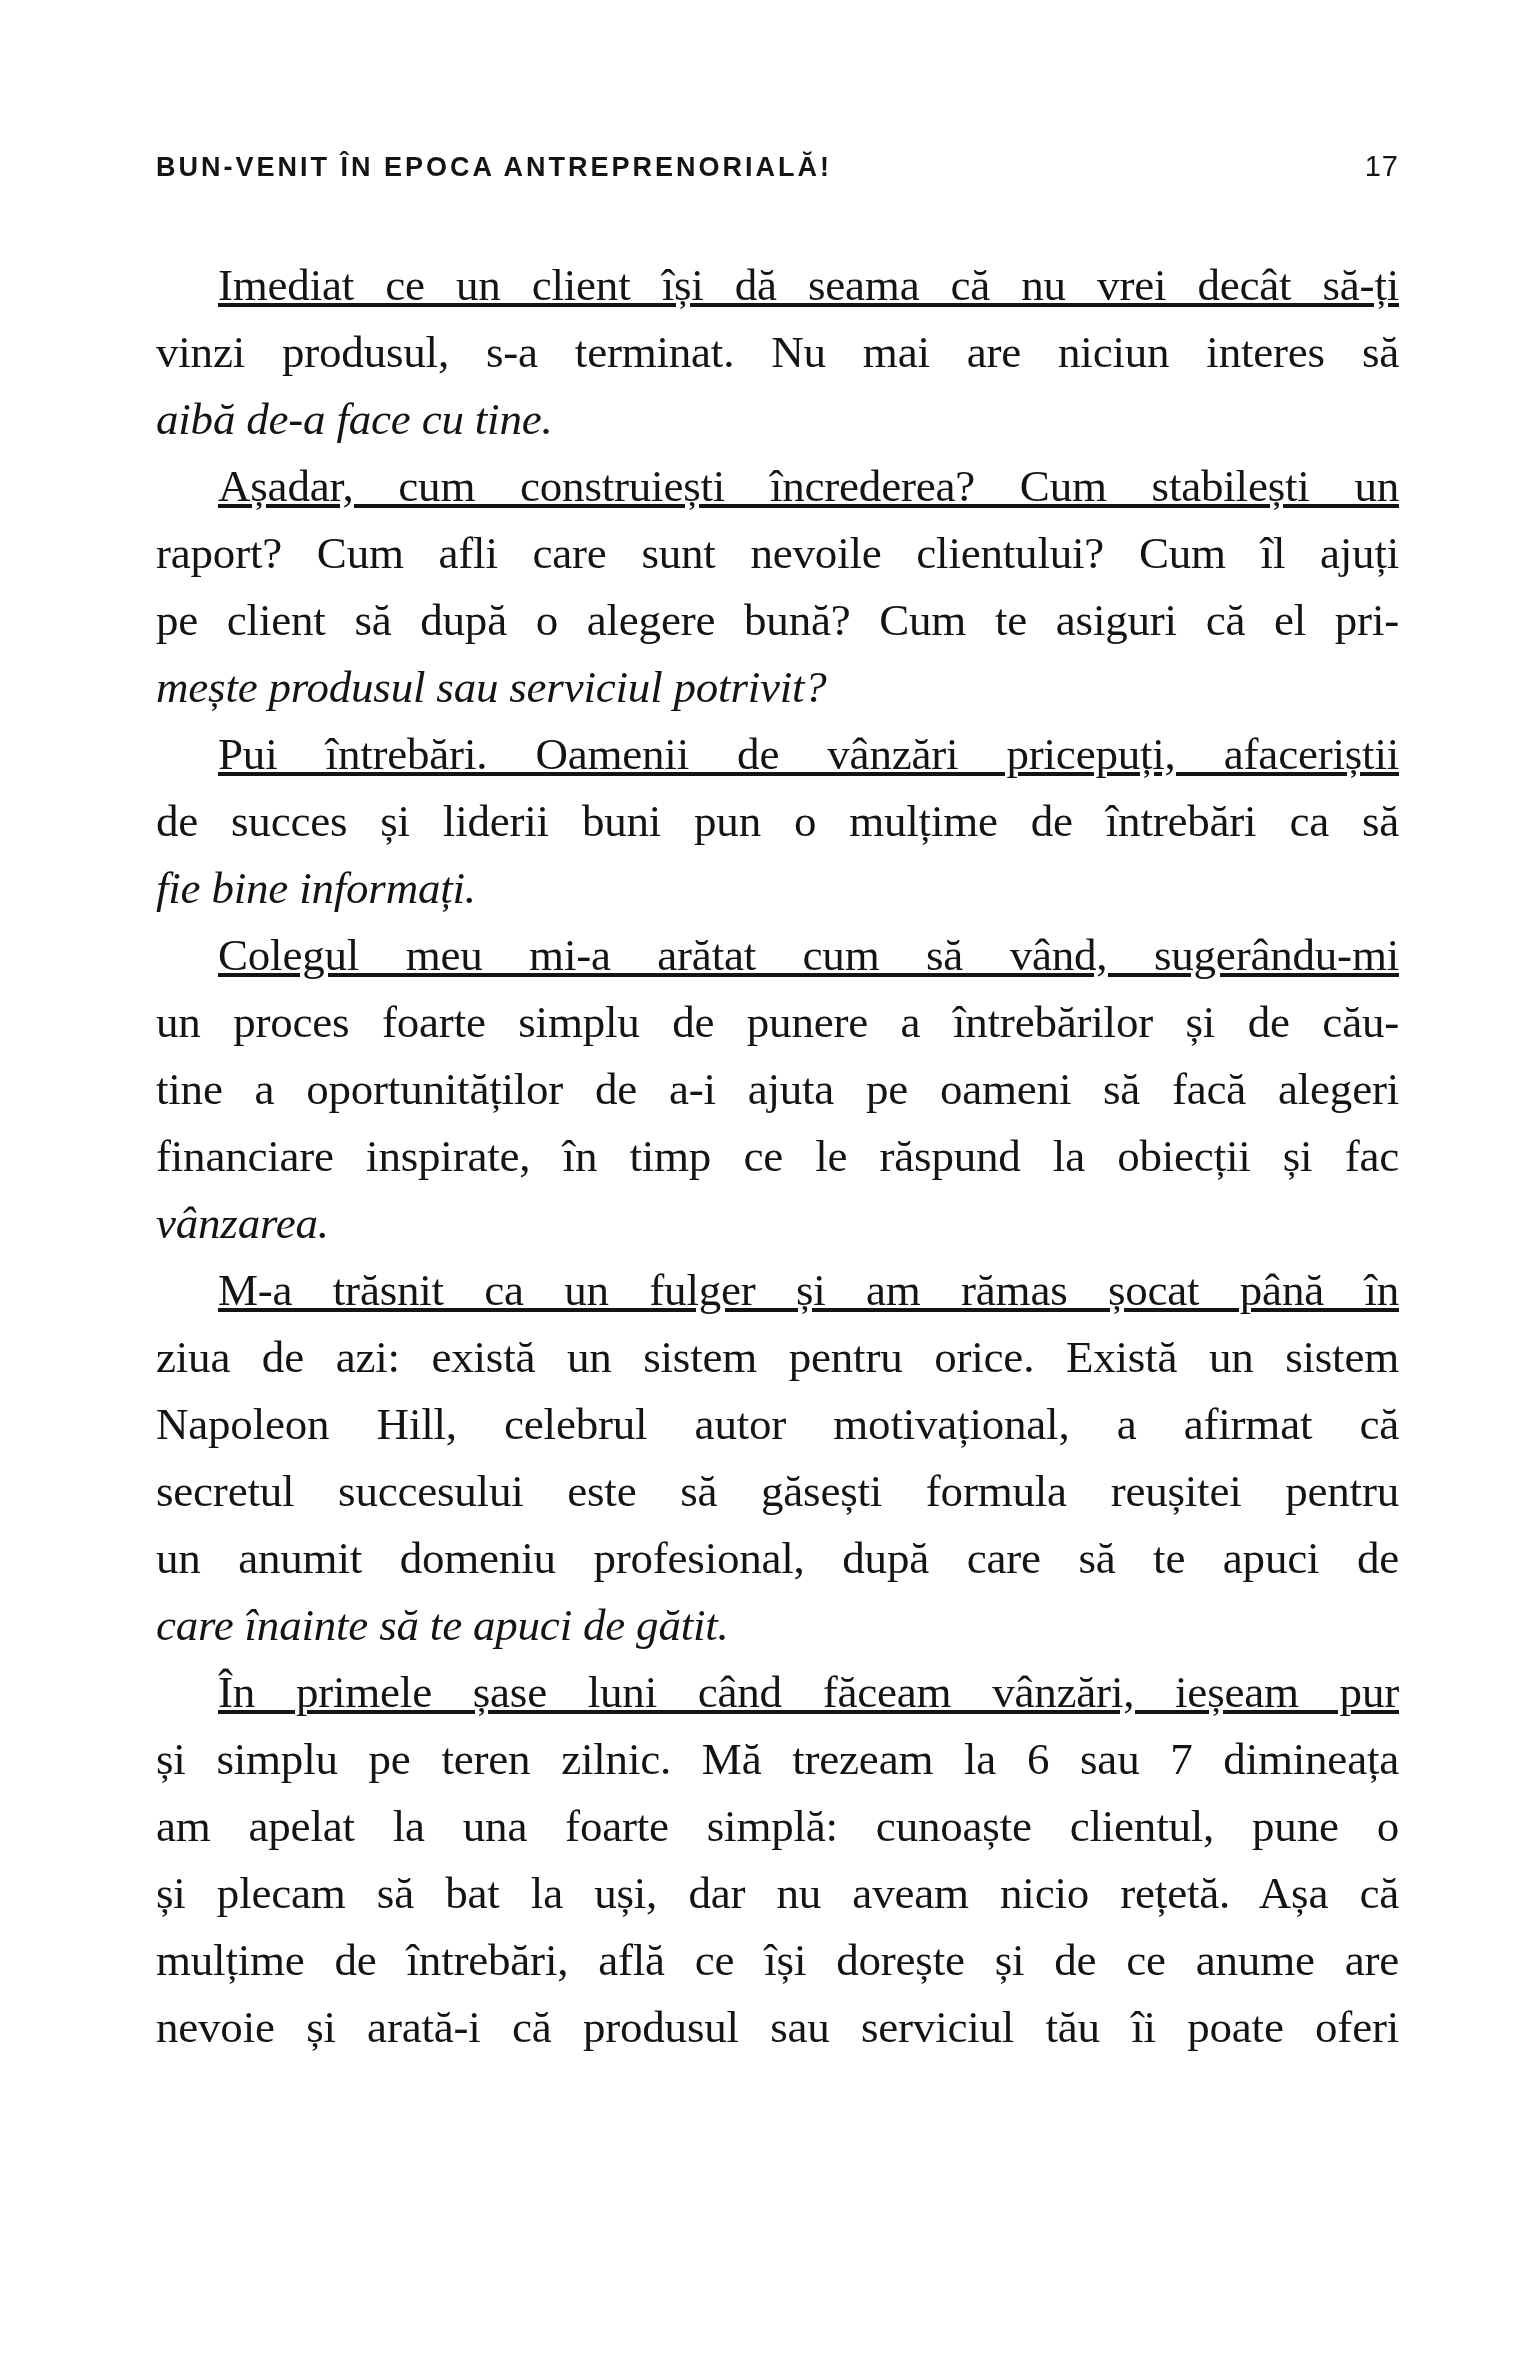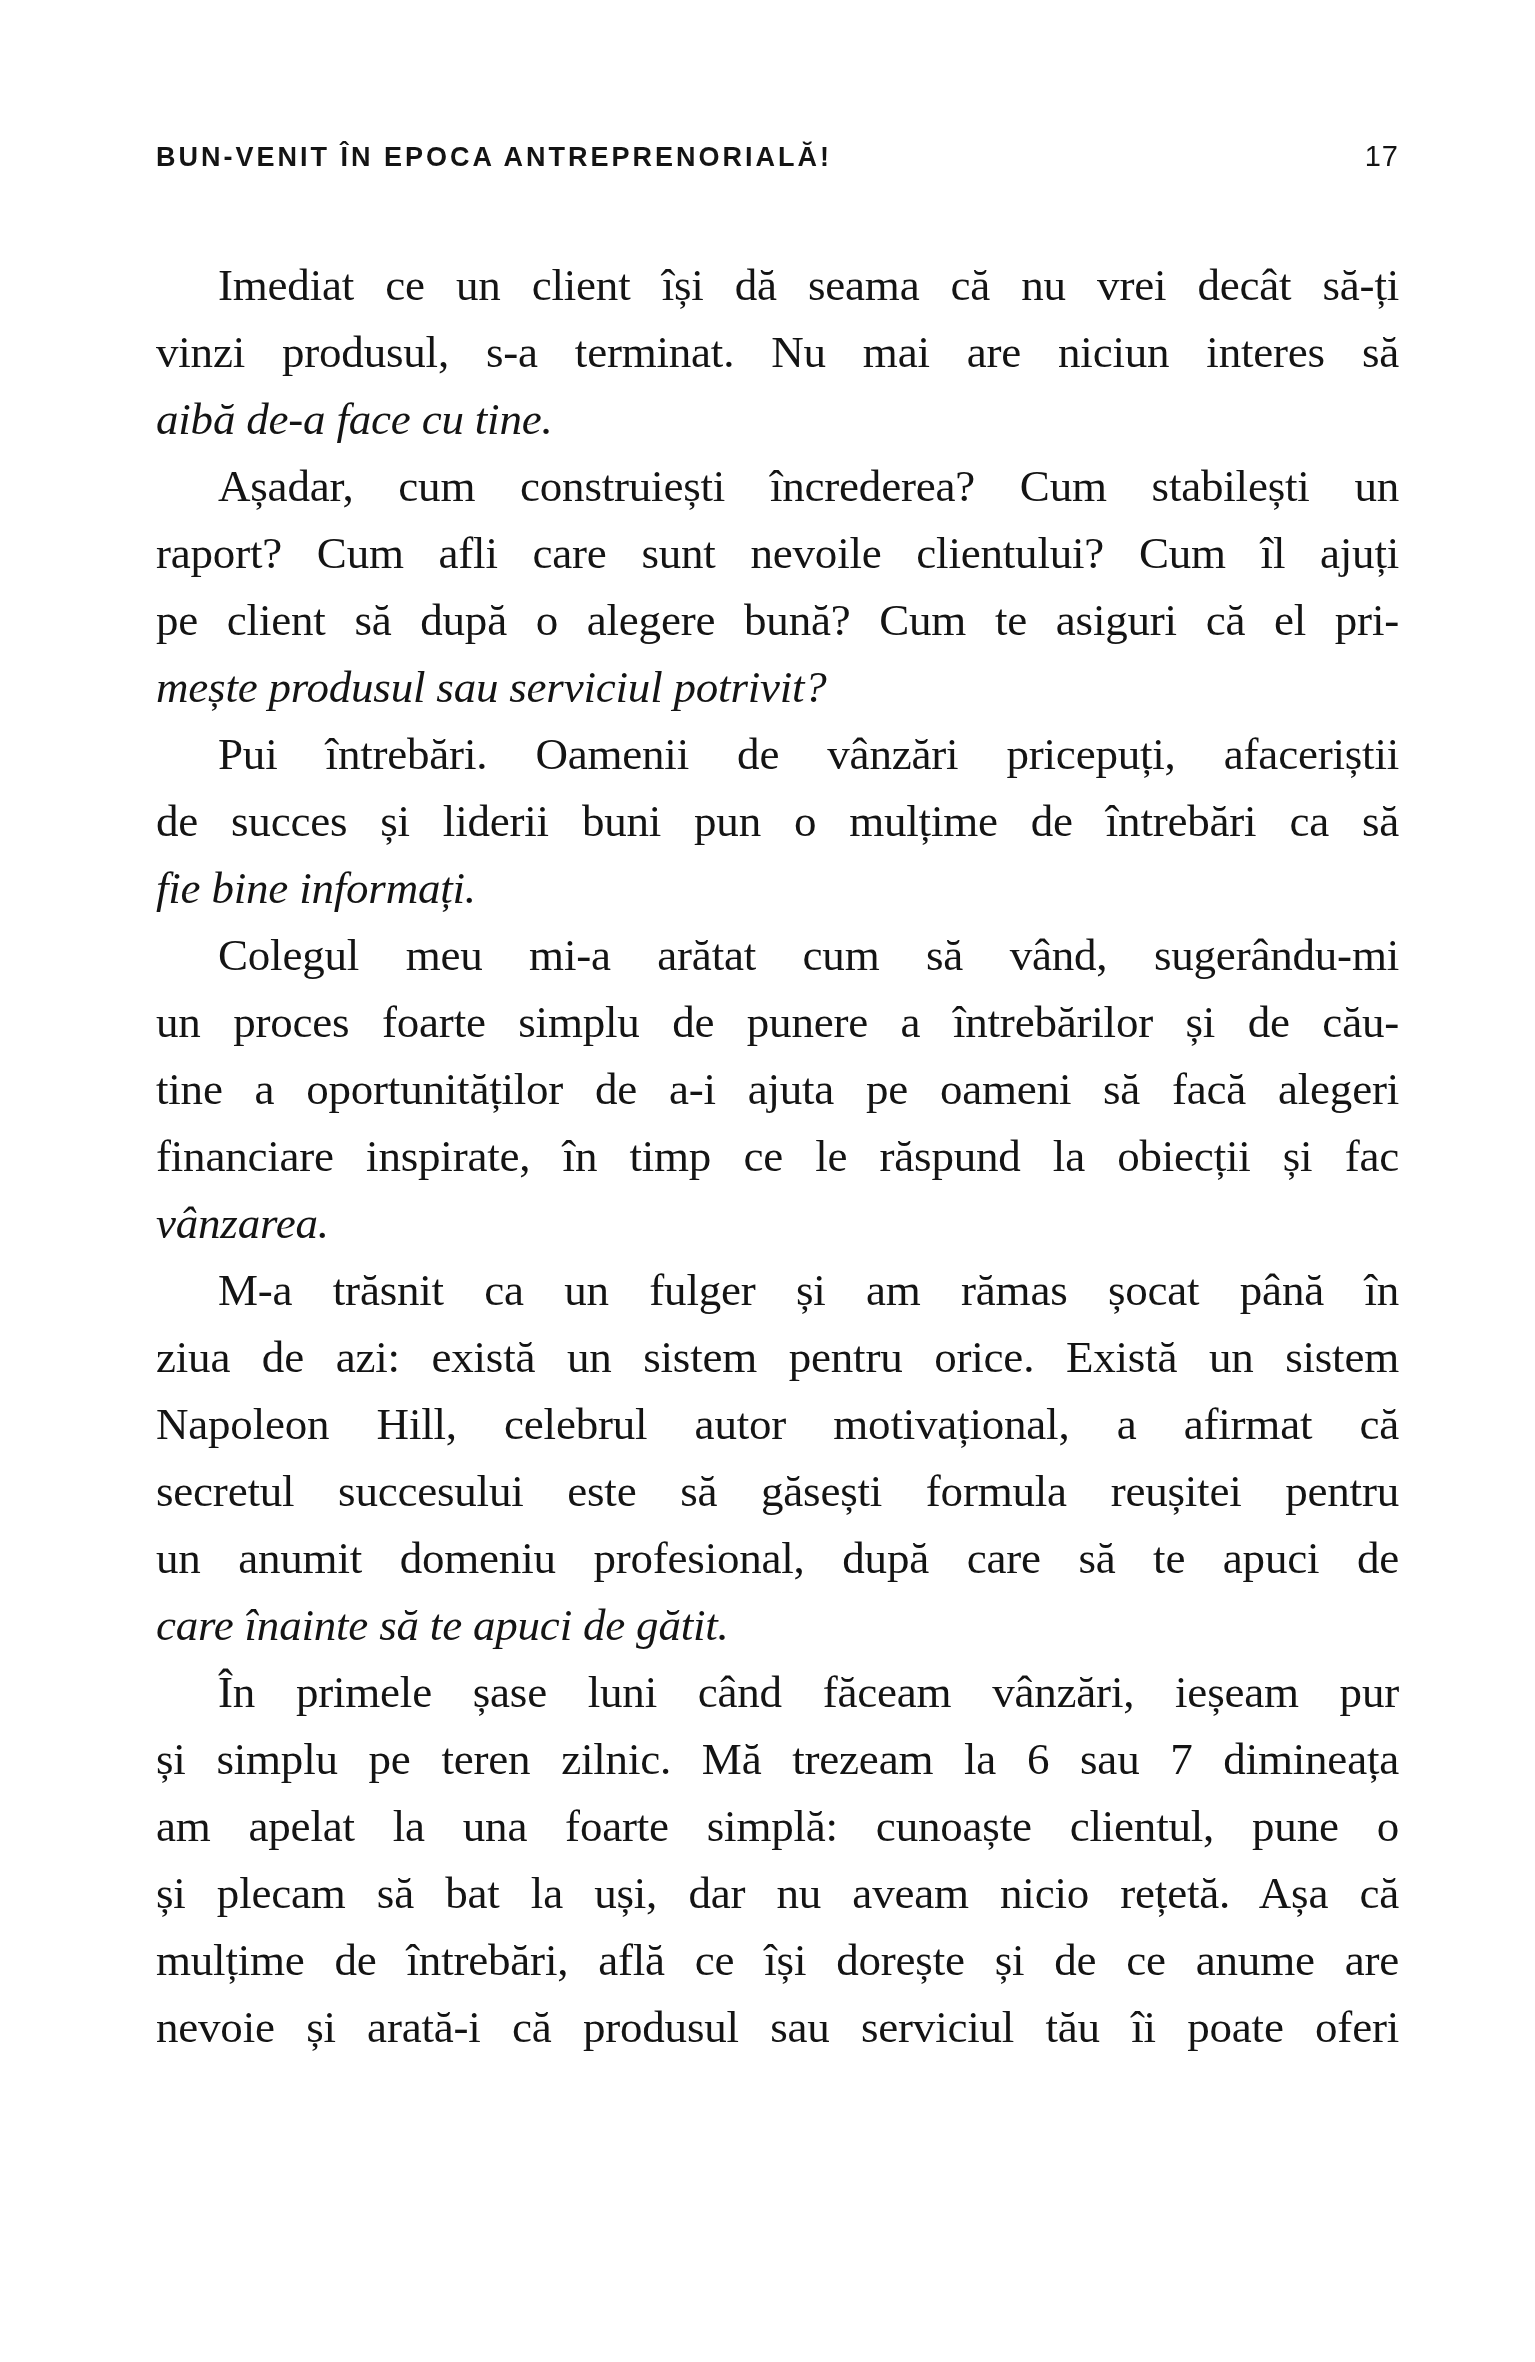--- a/index.html
+++ b/index.html
@@ -11,21 +11,21 @@
     height: 2362px;
     margin: 0 auto;
     background: #ffffff;
     color: #141414;
     font-family: "Liberation Serif", serif;
     overflow: hidden;
   }
 
   .page-header {
     position: absolute;
-    top: 140px;
+    top: 150px;
     left: 156px;
     right: 136px;
     display: flex;
     justify-content: space-between;
     align-items: baseline;
     font-family: "Liberation Sans", sans-serif;
   }
 
   .running-head {
     font-size: 27px;
@@ -53,21 +53,21 @@
 
   .line {
     height: 67px;
     line-height: 67px;
     text-align: justify;
     text-align-last: justify;
     overflow: hidden;
     white-space: normal;
   }
 
-  .line.first { text-indent: 62px; }
+  .line.first { text-indent: 62px; text-decoration: underline; }
   .line.last  { text-align-last: left; font-style: italic; }
 </style>
 </head>
 <body>
 
 <div class="page">
 
   <header class="page-header">
     <span class="running-head">BUN-VENIT ÎN EPOCA ANTREPRENORIALĂ!</span>
     <span class="page-number">17</span>

